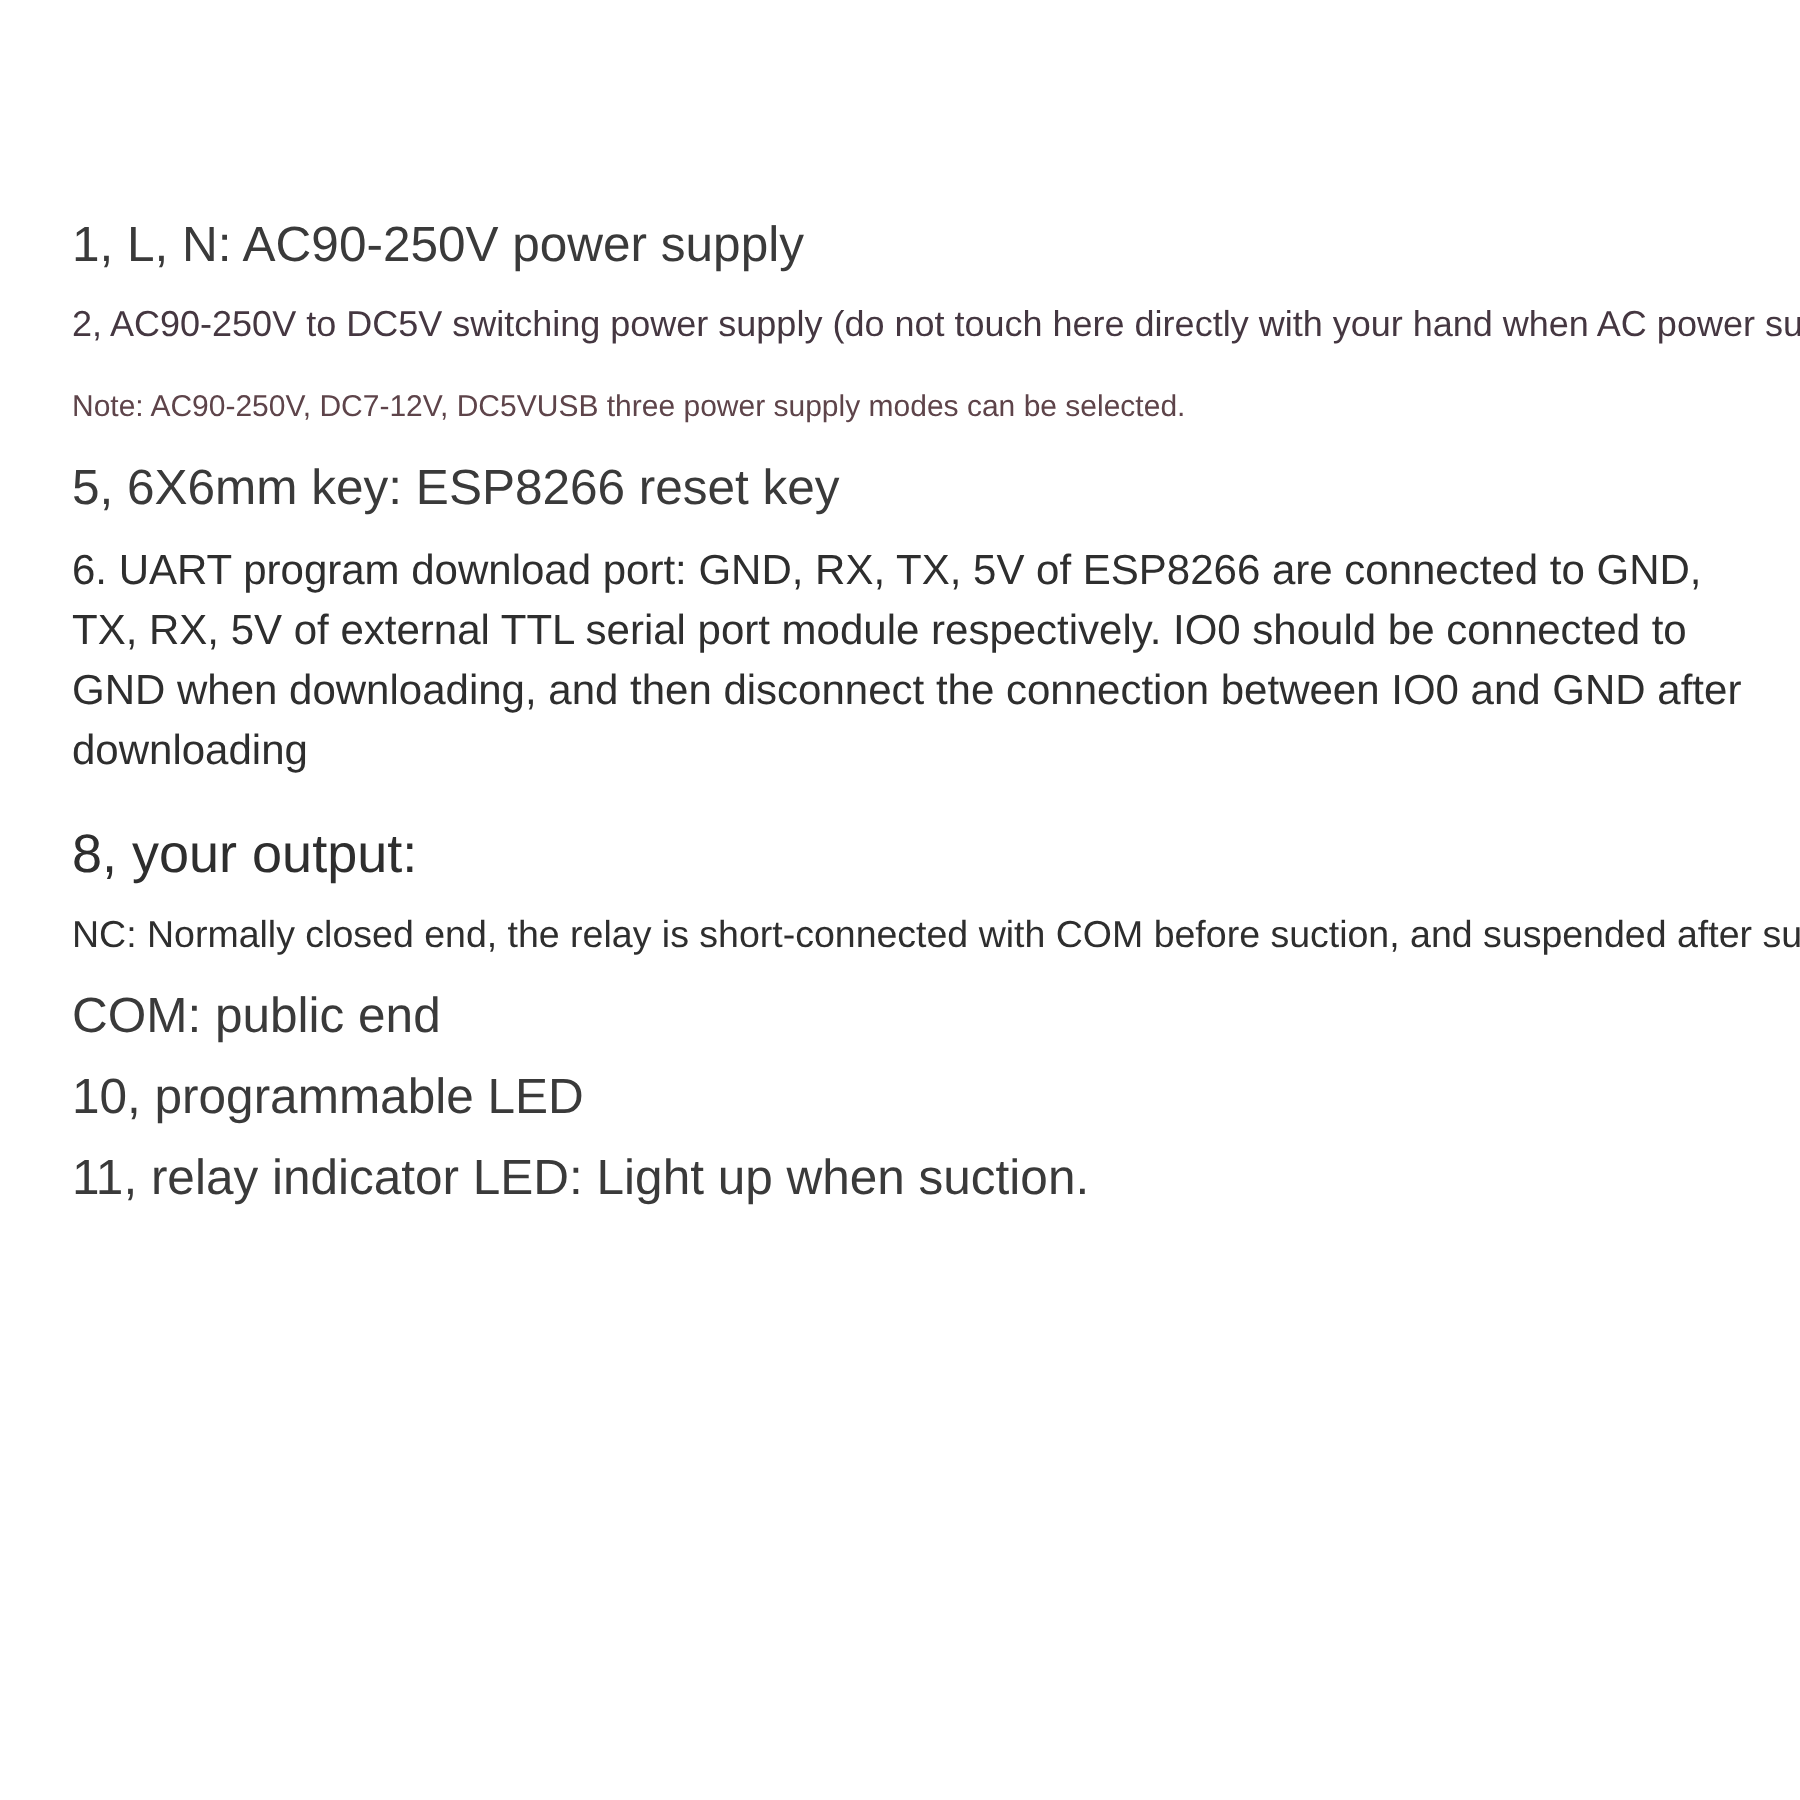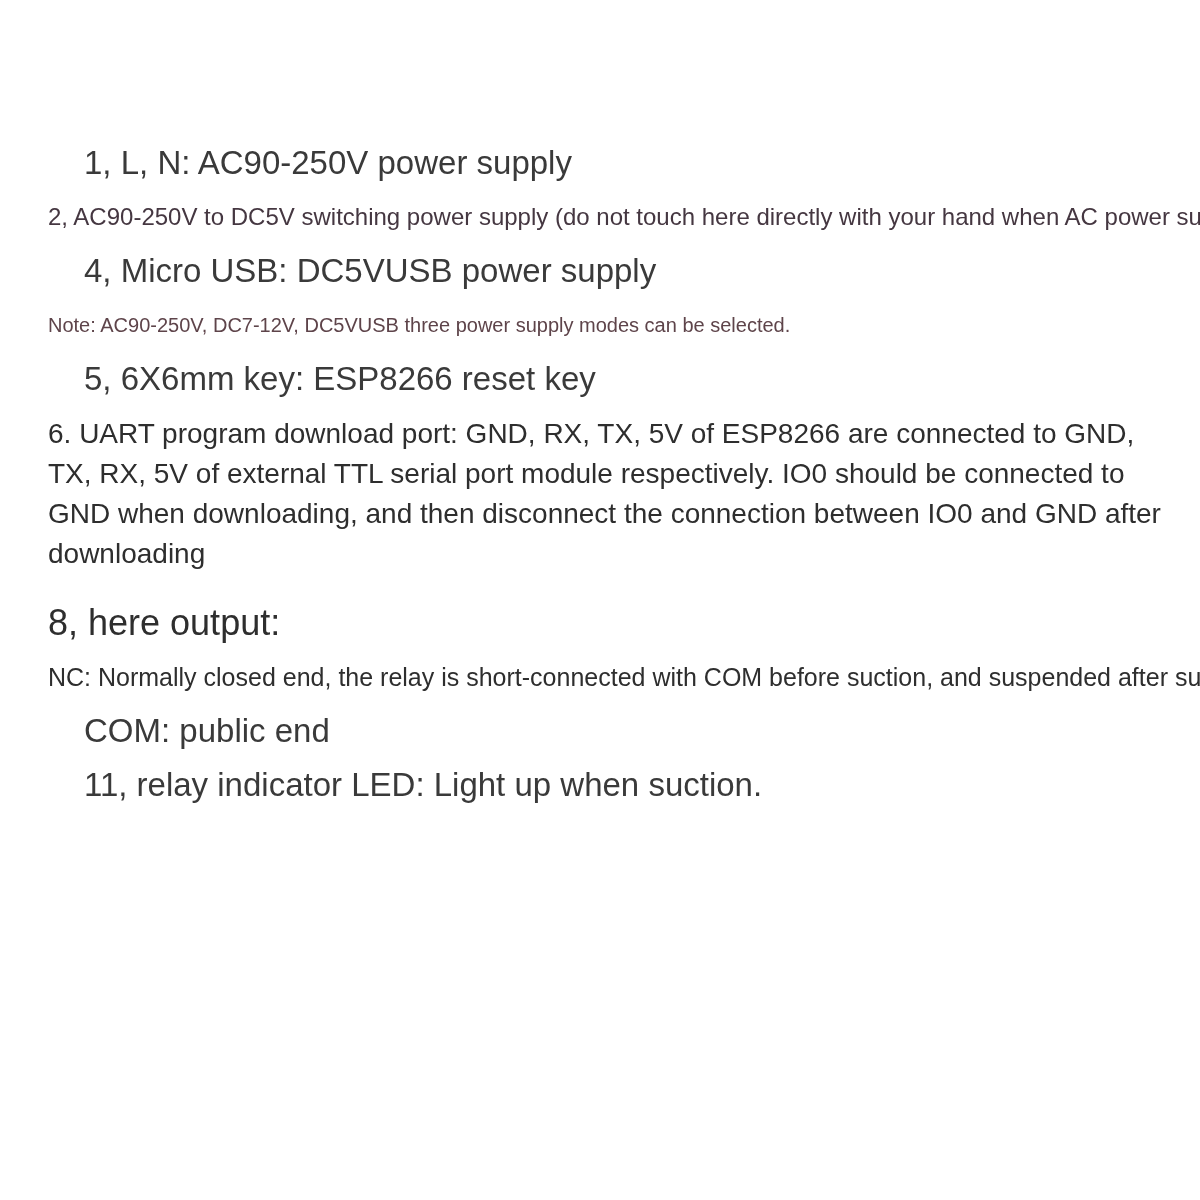--- a/index.html
+++ b/index.html
@@ -24,21 +24,20 @@
   .line {
     display: flex;
     align-items: center;
     height: 54px;
     white-space: nowrap;
   }
   
   .t-big {
     font-size: 33px;
     color: var(--text-dark, #3a3a3a);
-    margin-left: 36px;
   }
   
   .t-xl {
     font-size: 36px;
     color: var(--text-darker, #2e2e2e);
   }
   
   .t-small-maroon {
     font-size: 24px;
     color: var(--text-maroon-small, #453741);
@@ -72,34 +71,34 @@
 <body>
 
 <div class="page">
   <div class="content">
 
     <div class="line t-big">1, L, N: AC90-250V power supply</div>
 
     <div class="line t-small-maroon">2, AC90-250V to DC5V switching power supply (do not touch here directly with your hand when AC power supply is used!!)</div>
 
 
-    <div class="line t-big">4, Micro USB: DC5VUSB power supply</div>
 
     <div class="line t-note">Note: AC90-250V, DC7-12V, DC5VUSB three power supply modes can be selected.</div>
 
     <div class="line t-big">5, 6X6mm key: ESP8266 reset key</div>
 
     <div class="paragraph">6. UART program download port: GND, RX, TX, 5V of ESP8266 are connected to GND, TX, RX, 5V of external TTL serial port module respectively. IO0 should be connected to GND when downloading, and then disconnect the connection between IO0 and GND after downloading</div>
 
 
-    <div class="line t-xl">8, here output:</div>
+    <div class="line t-xl">8, your output:</div>
 
     <div class="line t-mid">NC: Normally closed end, the relay is short-connected with COM before suction, and suspended after suction</div>
 
     <div class="line t-big">COM: public end</div>
 
 
 
+    <div class="line t-big">10, programmable LED</div>
 
     <div class="line t-big">11, relay indicator LED: Light up when suction.</div>
 
   </div>
 </div>
 
 </body></html>

